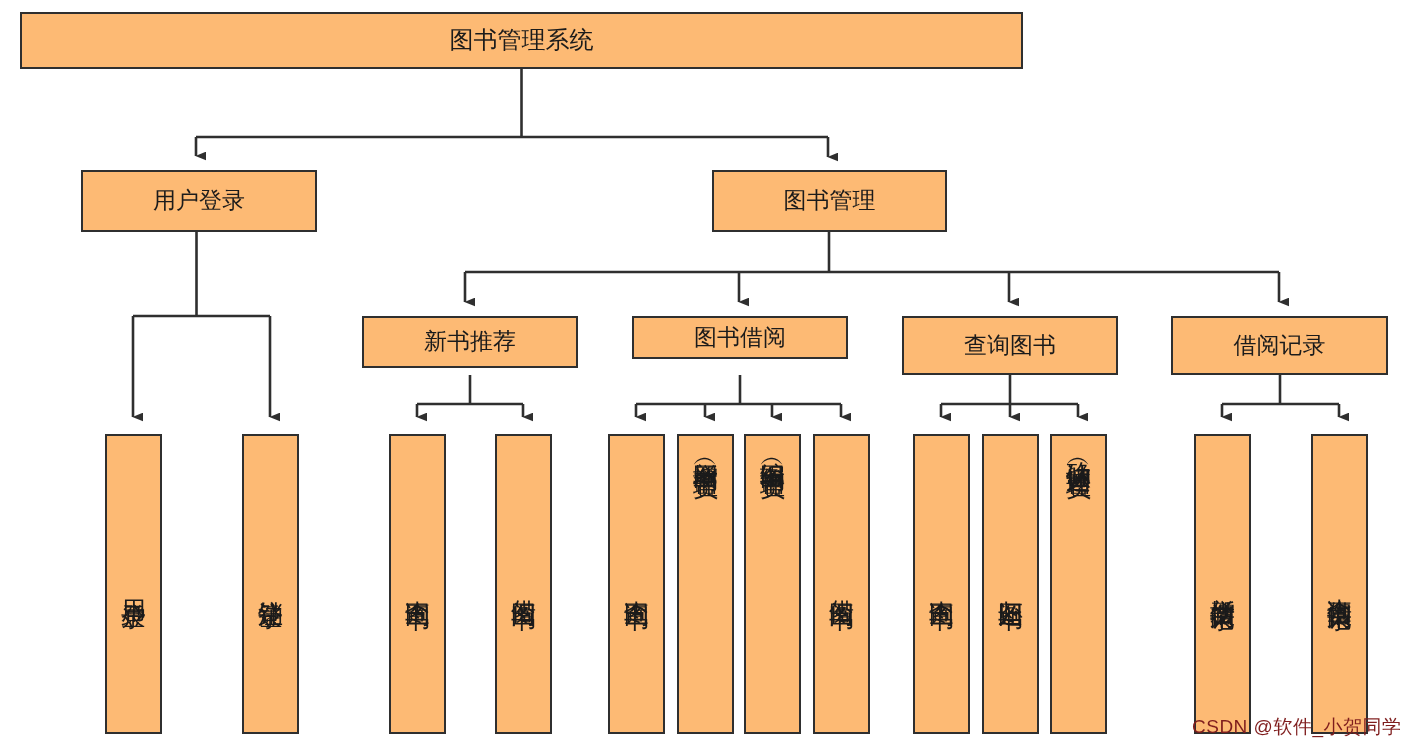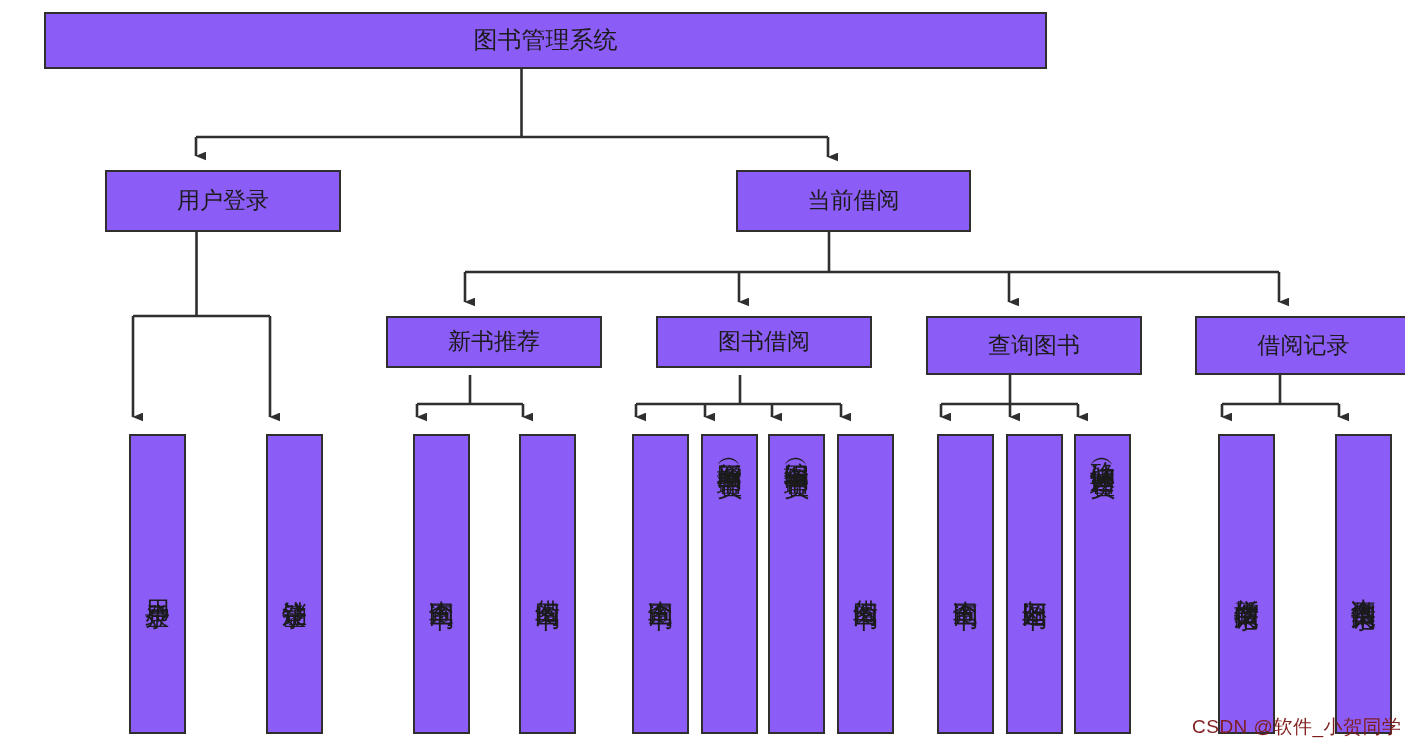--- a/index.html
+++ b/index.html
@@ -26,27 +26,26 @@
     left: 0;
     top: 0;
     width: 1405px;
     height: 747px;
     display: block;
   }
   
   .node {
     position: absolute;
     box-sizing: border-box;
-    background: #8b5cf6;
+    background: #fdba74;
     border: 2.5px solid #2f2f2f;
     display: flex;
     align-items: center;
     justify-content: center;
     overflow: hidden;
-    margin-left: 24px;
   }
   .node .label {
     color: #1b1b1b;
     white-space: pre;
     line-height: 1.18;
     text-align: center;
   }
   
   .node.h .label {
     font-size: 23px;
@@ -139,27 +138,27 @@
   </svg>
 
   <div class="node h root" style="left:20px; top:12px; width:1003px; height:57px;">
     <span class="label">图书管理系统</span>
   </div>
 
   <div class="node h" style="left:81px; top:170px; width:236px; height:62px;">
     <span class="label">用户登录</span>
   </div>
   <div class="node h" style="left:712px; top:170px; width:235px; height:62px;">
-    <span class="label">当前借阅</span>
+    <span class="label">图书管理</span>
   </div>
 
   <div class="node h" style="left:362px; top:316px; width:216px; height:52px;">
     <span class="label">新书推荐</span>
   </div>
-  <div class="node h" style="left:632px; top:316px; width:216px; height:52px;">
+  <div class="node h" style="left:632px; top:316px; width:216px; height:43px;">
     <span class="label">图书借阅</span>
   </div>
   <div class="node h" style="left:902px; top:316px; width:216px; height:59px;">
     <span class="label">查询图书</span>
   </div>
   <div class="node h" style="left:1171px; top:316px; width:217px; height:59px;">
     <span class="label">借阅记录</span>
   </div>
 
   <div class="node v v-center" style="left:105px; top:434px; width:57px; height:300px;">

